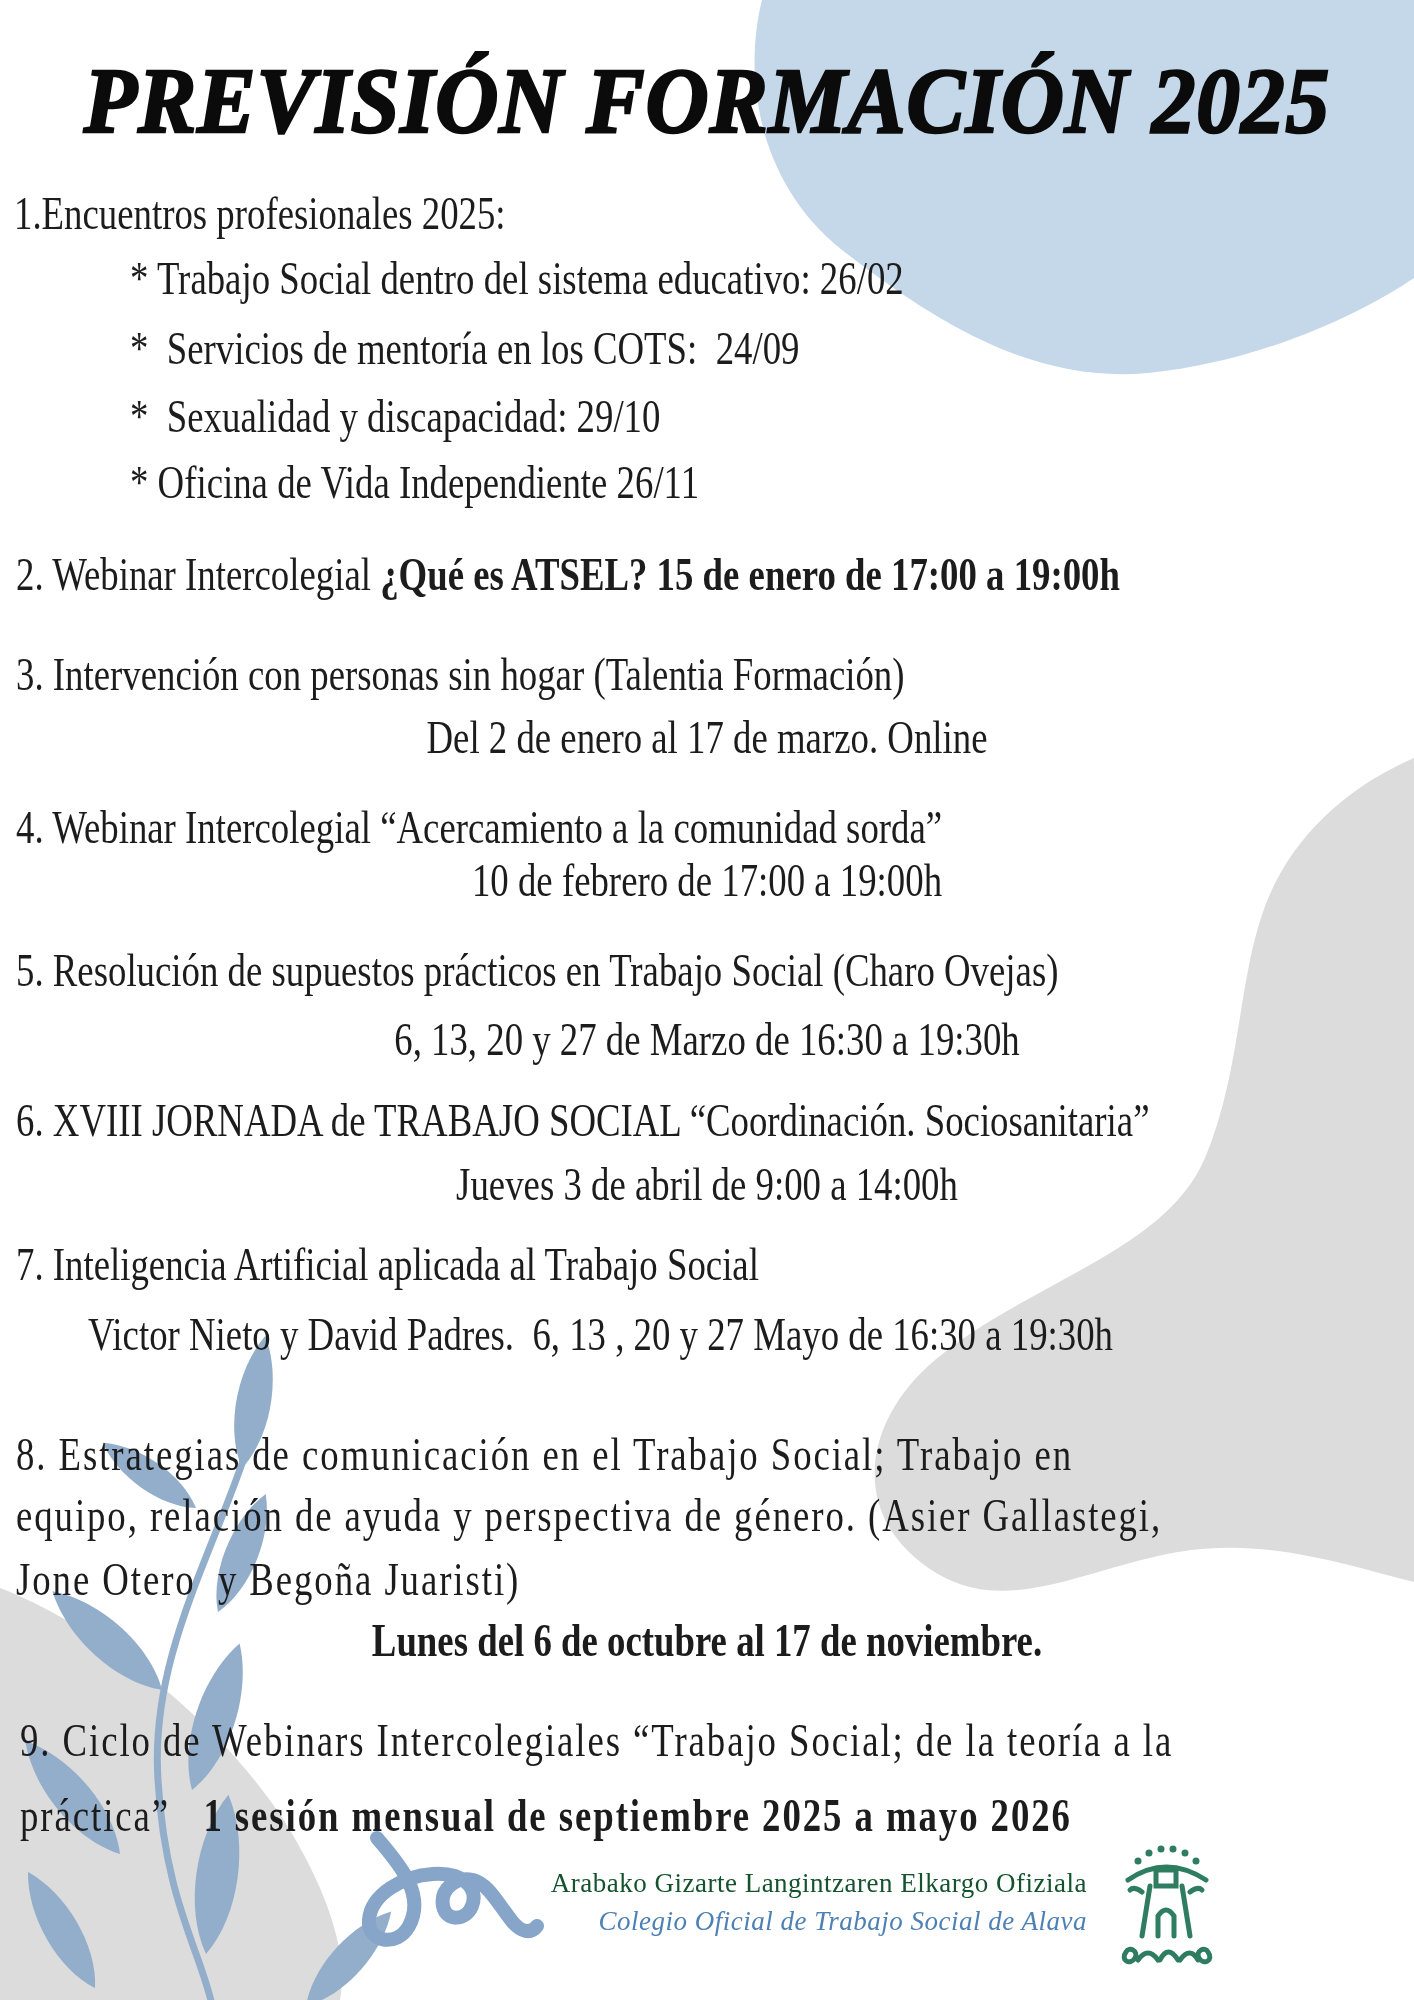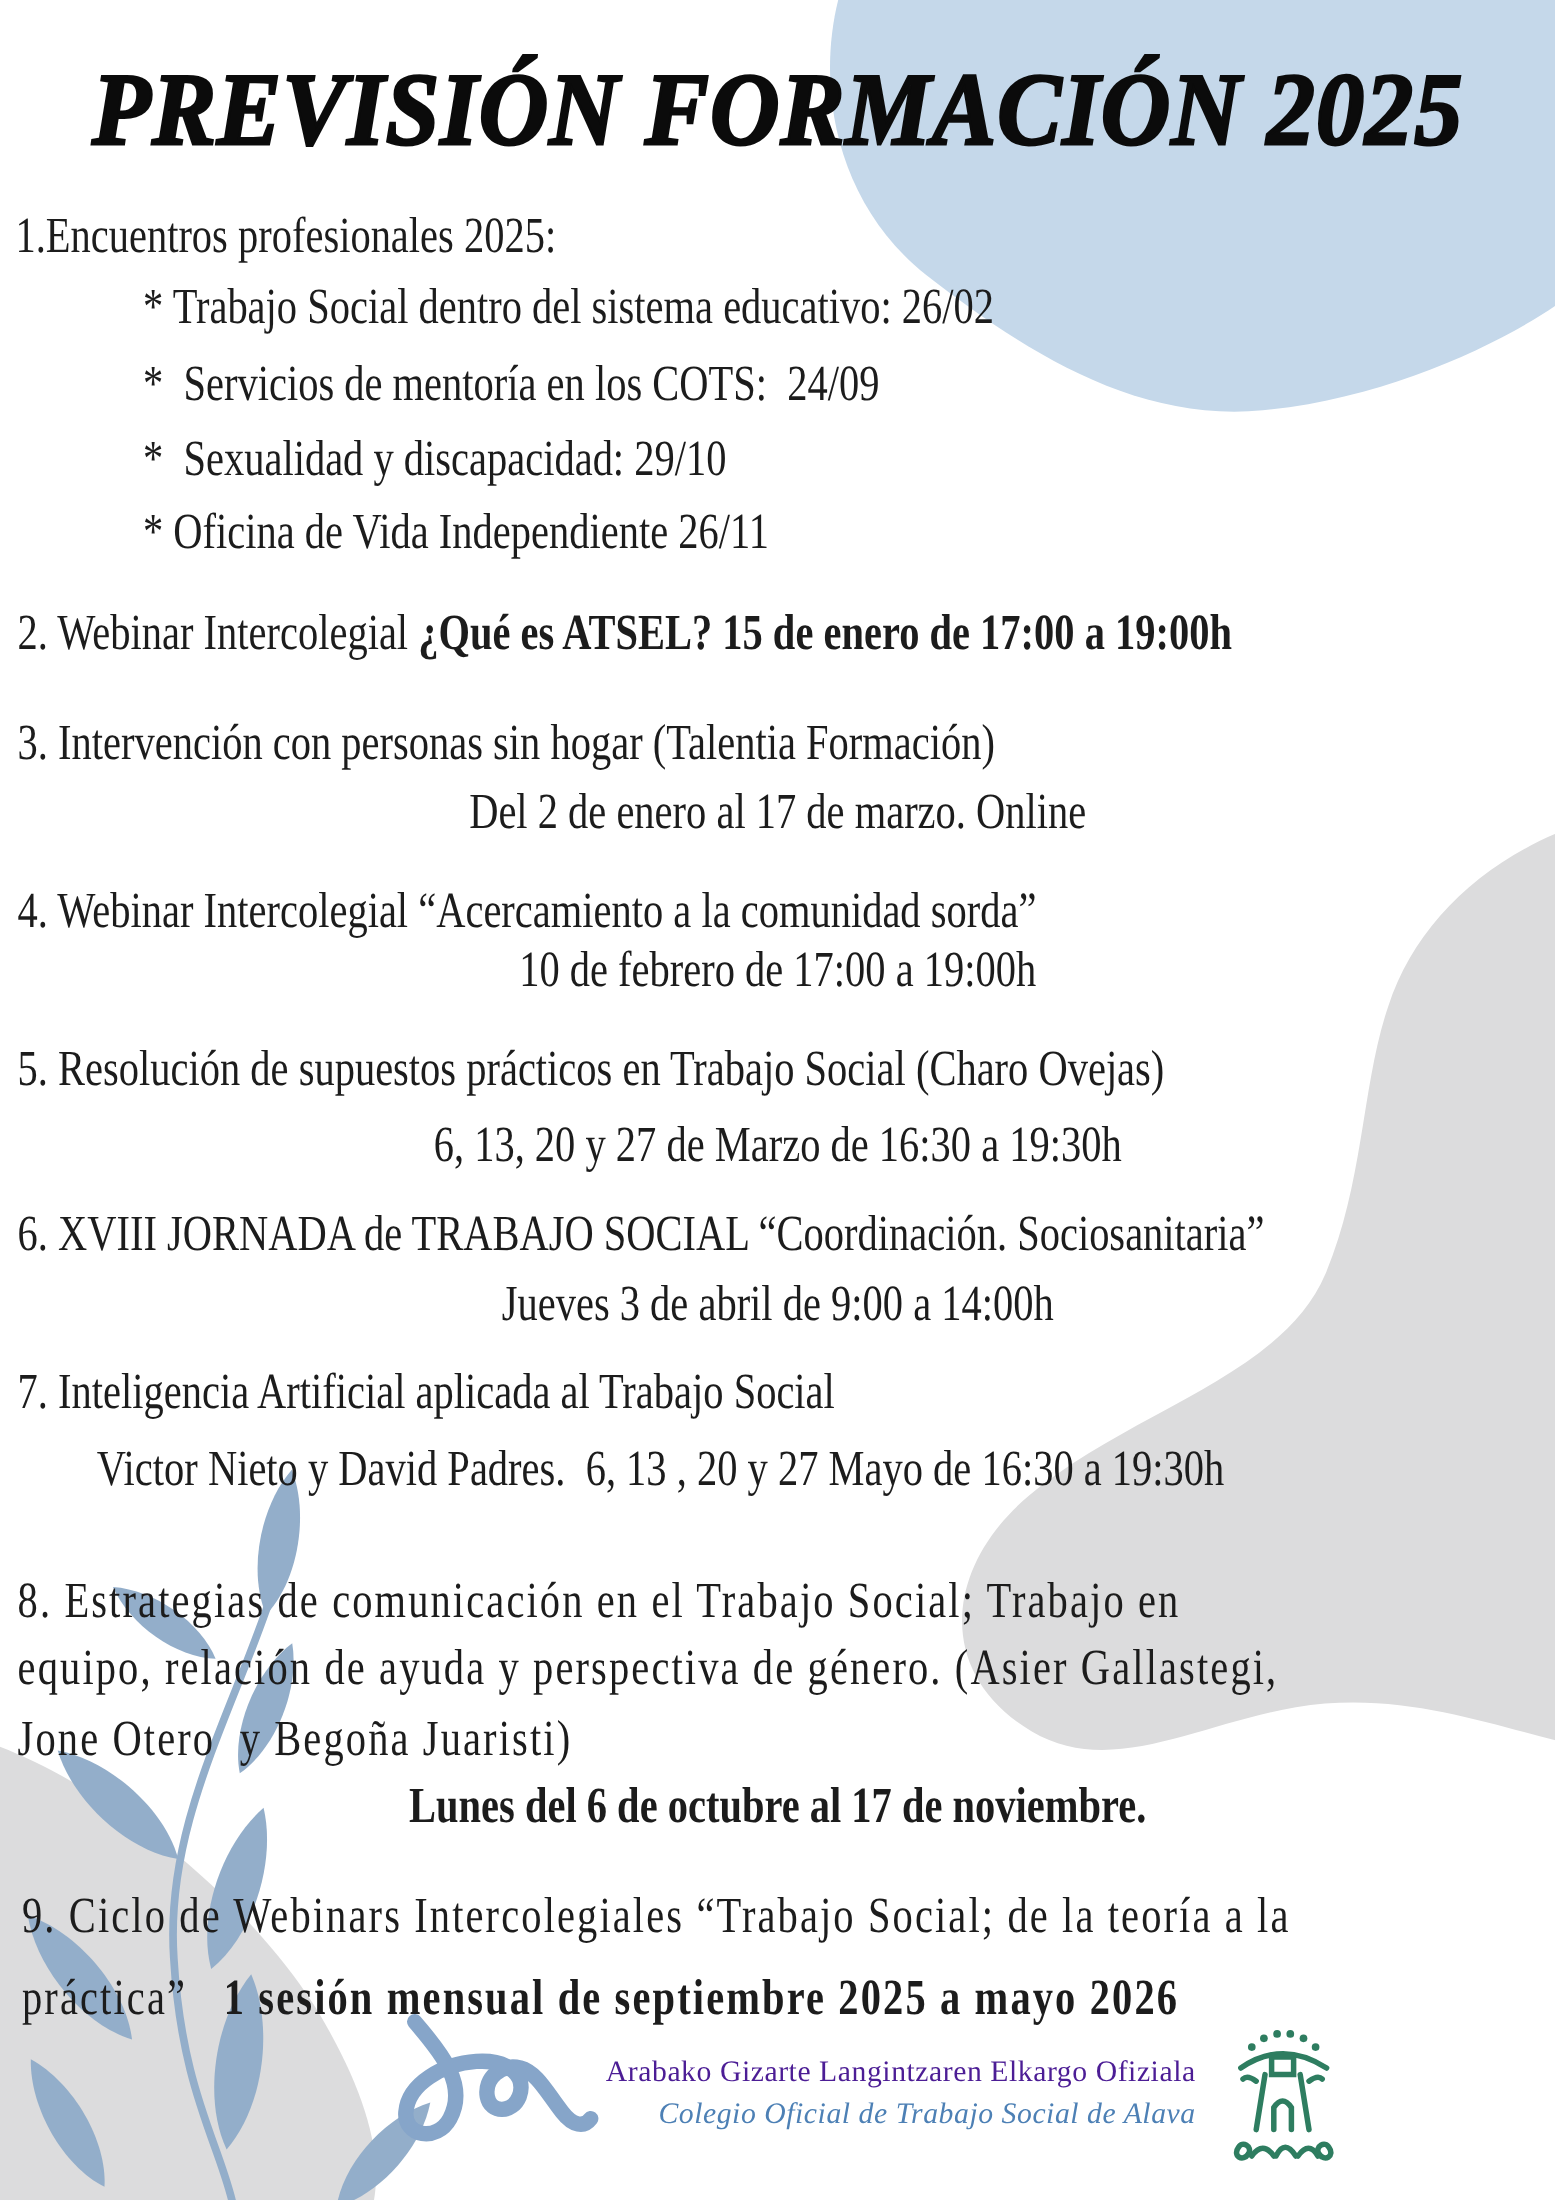--- a/index.html
+++ b/index.html
@@ -17,21 +17,21 @@
   .b{font-weight:bold;}
   .sp{letter-spacing:2.4px;}
   .title{
     position:absolute; z-index:2; left:0; top:46px; width:1414px;
     text-align:center; font-style:italic; font-weight:900; font-size:94px;
     color:#0b0b0b; letter-spacing:1px; -webkit-text-stroke:2.6px #0b0b0b;
     transform:scaleX(.93); transform-origin:50% 0; white-space:nowrap;
   }
   .flogo-basque{
     position:absolute; z-index:2; top:1868px; right:327px;
-    font-size:27px; color:#4c1d95; letter-spacing:.5px; white-space:pre;
+    font-size:27px; color:#14532d; letter-spacing:.5px; white-space:pre;
   }
   .flogo-spanish{
     position:absolute; z-index:2; top:1906px; right:327px;
     font-size:27px; color:#4d80b5; letter-spacing:.5px; white-space:pre;font-style:italic;
   }
   .ayto-text{
     position:absolute; z-index:2; left:1205px; top:1846px;
     font-family:"Liberation Sans","DejaVu Sans",sans-serif;
     font-size:23px; line-height:26px; color:#3d3d3d; white-space:pre;
   }

